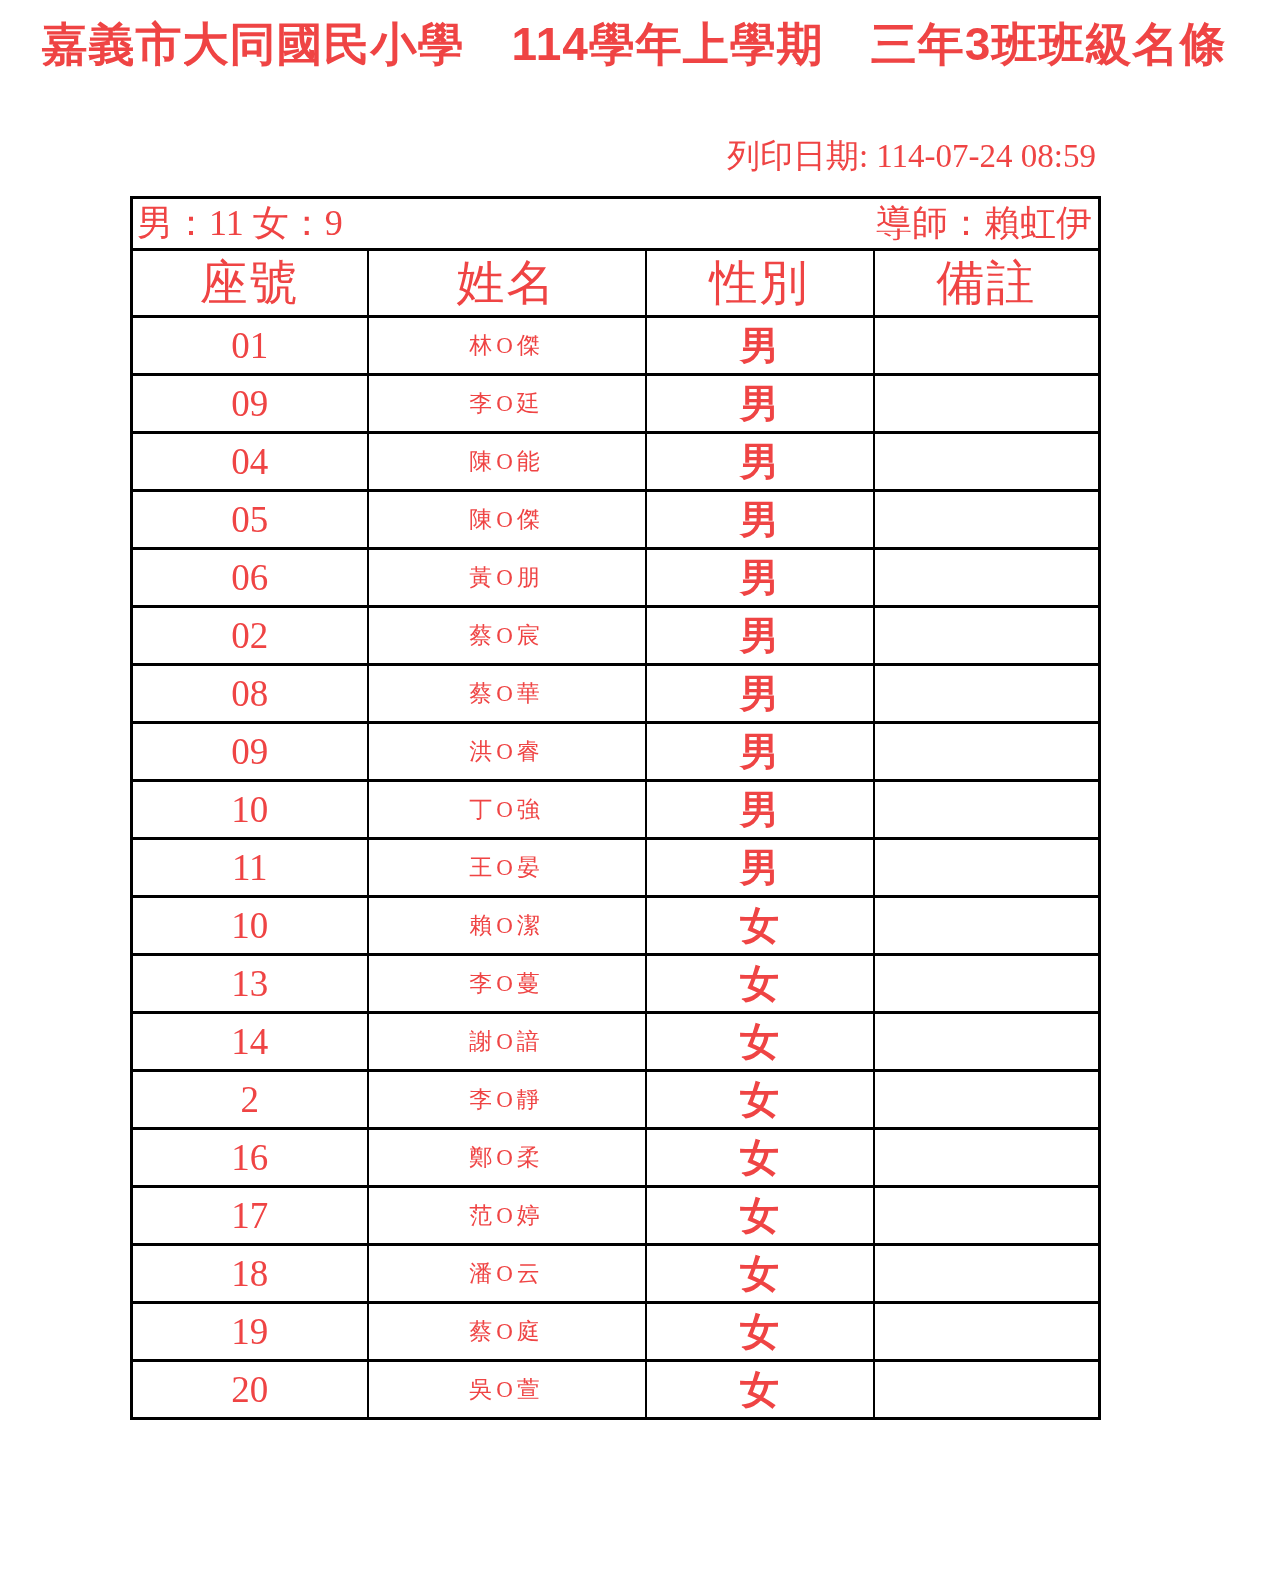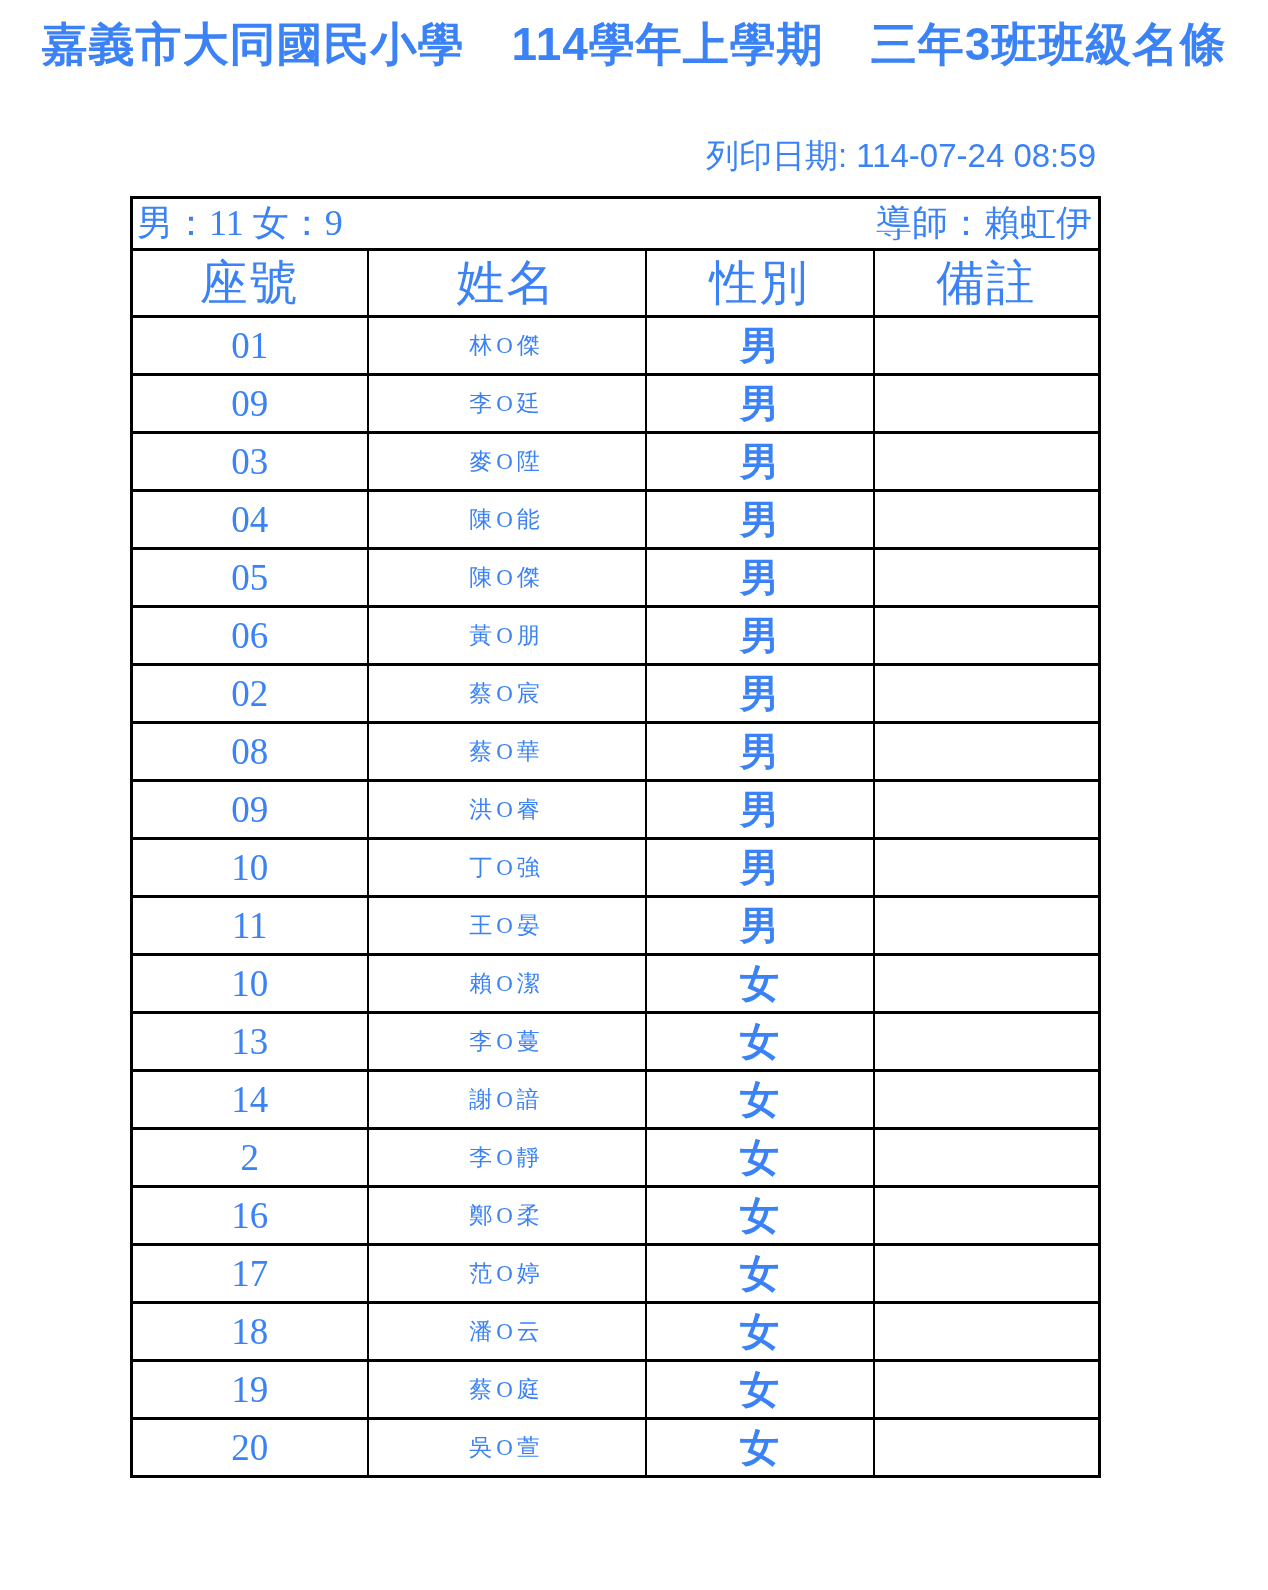--- a/index.html
+++ b/index.html
@@ -5,38 +5,38 @@
   html, body {
     margin: 0;
     padding: 0;
     background: #ffffff;
   }
   .sheet {
     position: relative;
     width: 1268px;
     height: 1590px;
     background: #ffffff;
-    color: #3b82f6;
+    color: #ef4444;
     overflow: hidden;
   }
   .doc-title {
     margin: 0;
     padding-top: 14px;
     text-align: center;
     font-family: "Liberation Sans", sans-serif;
     font-weight: bold;
     font-size: 46px;
     letter-spacing: 1px;
     white-space: pre;
   }
   .print-date {
     position: absolute;
     top: 134px;
     right: 172px;
-    font-family: Liberation Sans, sans-serif;
+    font-family: Liberation Serif, serif;
     font-size: 33px;
     white-space: pre;
   }
   .roster-wrap {
     position: absolute;
     left: 130px;
     top: 196px;
     width: 968px;
   }
   table.roster {
@@ -136,26 +136,20 @@
       <td class="note-cell"></td>
     </tr>
 
     <tr class="data-row">
       <td class="seat-cell">09</td>
       <td class="name-cell">李O廷</td>
       <td class="gender-cell">男</td>
       <td class="note-cell"></td>
     </tr>
 
-    <tr class="data-row">
-      <td class="seat-cell">03</td>
-      <td class="name-cell">麥O陞</td>
-      <td class="gender-cell">男</td>
-      <td class="note-cell"></td>
-    </tr>
 
     <tr class="data-row">
       <td class="seat-cell">04</td>
       <td class="name-cell">陳O能</td>
       <td class="gender-cell">男</td>
       <td class="note-cell"></td>
     </tr>
 
     <tr class="data-row">
       <td class="seat-cell">05</td>

